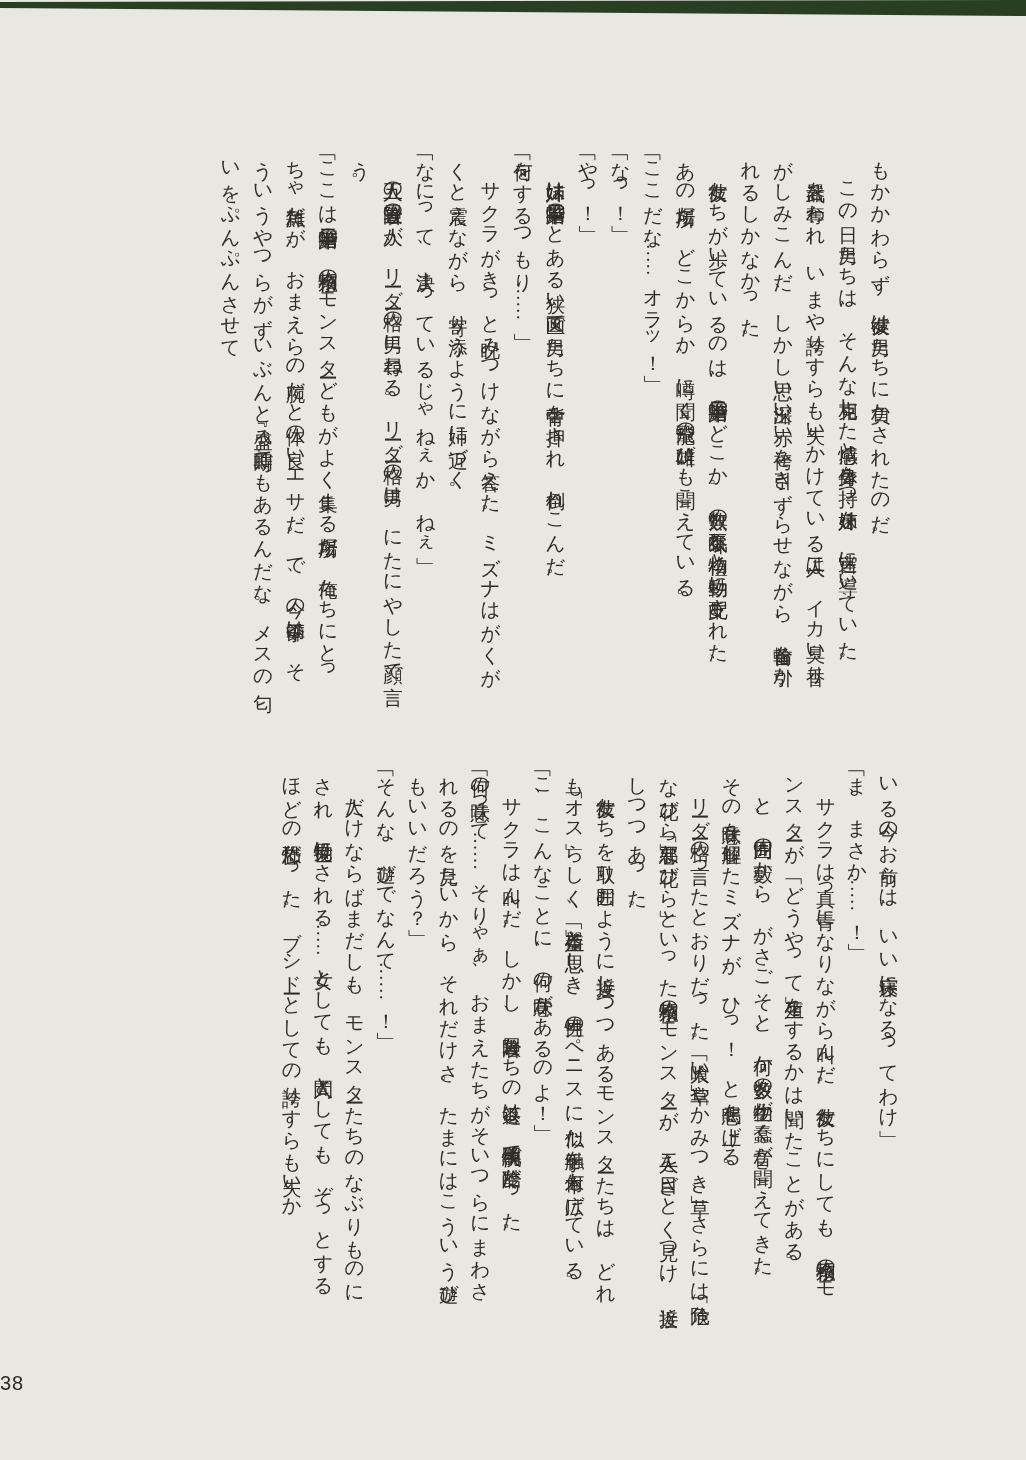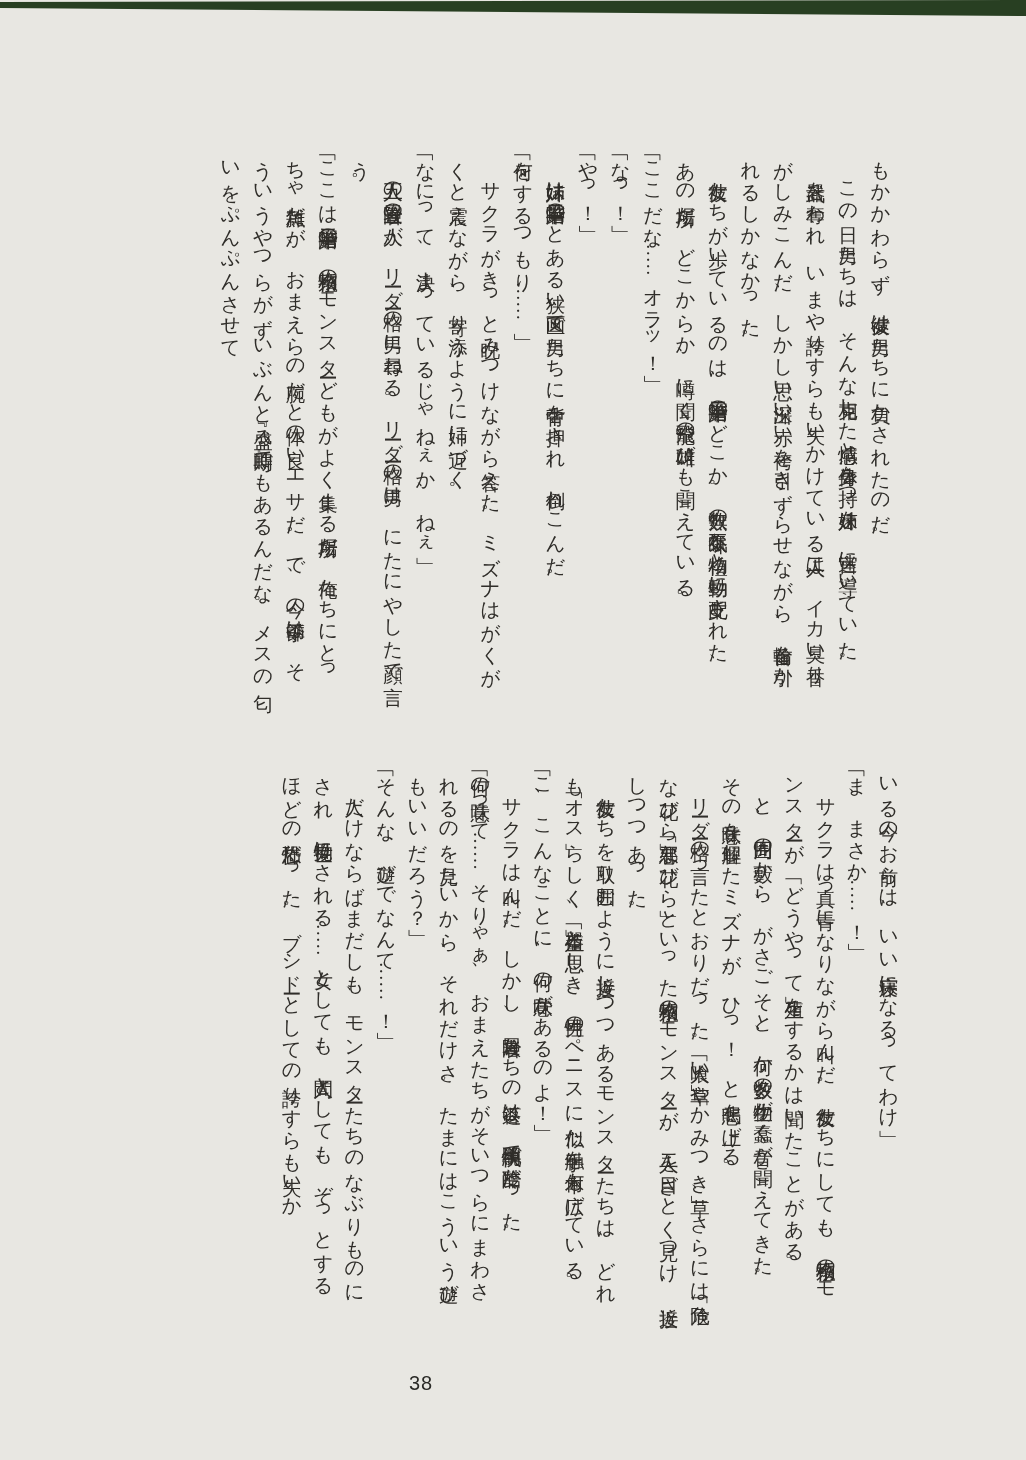--- a/index.html
+++ b/index.html
@@ -54,21 +54,20 @@
     top:764px;
     right:122px;
     height:536px;
     line-height:31.4px;
   }
   .page-number{
     position:absolute;
     top:1372px;
     left:0;
     width:842px;
-    text-align:center;
     font-family:"Liberation Sans","DejaVu Sans",sans-serif;
     font-size:20px;
     color:#2b2b28;
     letter-spacing:1px;
   }
 </style>
 </head>
 <body>
 
 <div class="page">

